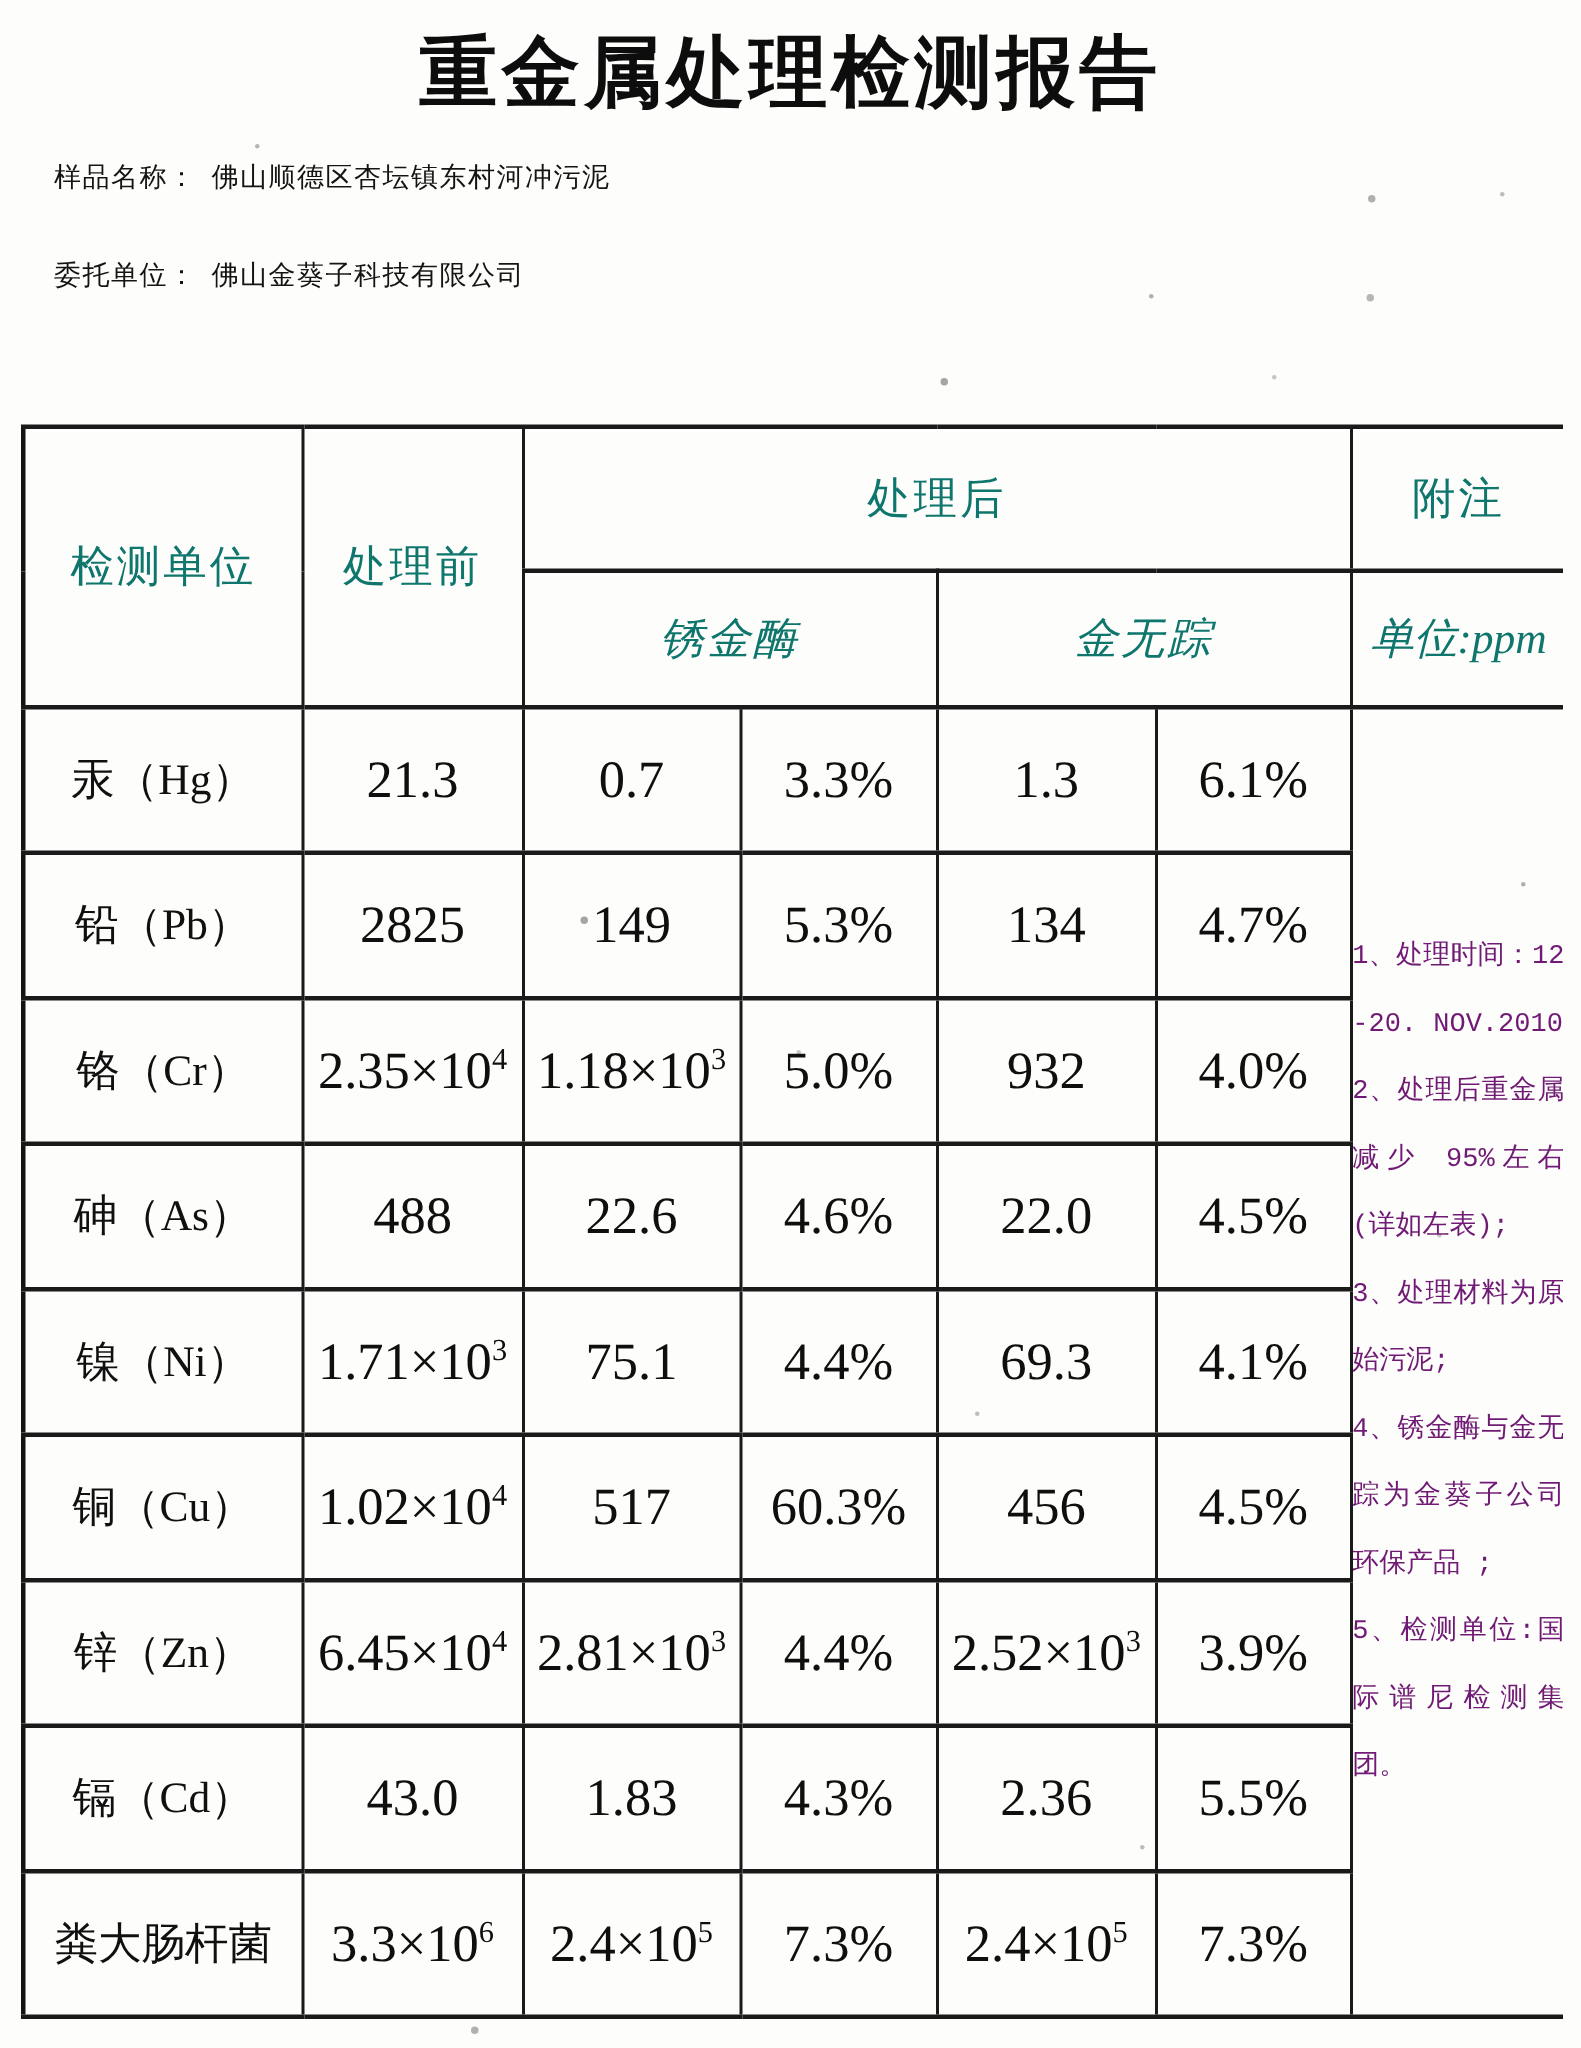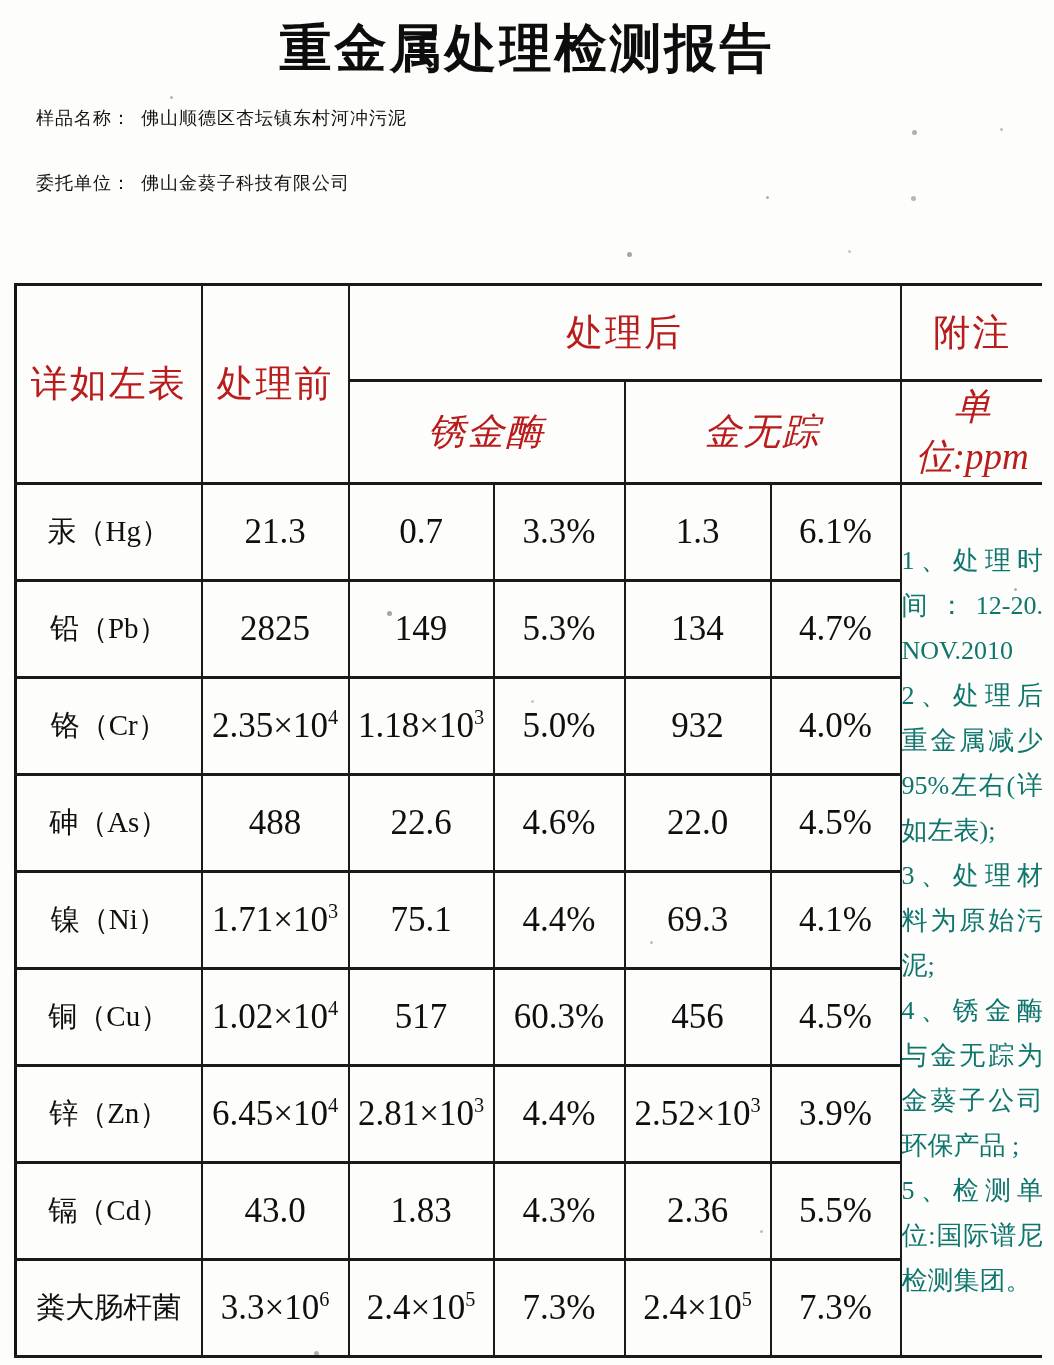--- a/index.html
+++ b/index.html
@@ -44,32 +44,33 @@
     border: 2px solid #1a1a1a;
     border-top-width: 3px; border-bottom-width: 3px;
     text-align: center; vertical-align: middle;
     padding: 0;
     overflow: hidden;
   }
   table.report { border: 3px solid #141414; }
   tr.h1 { height: 96px; }
   tr.h2 { height: 91px; font-style: italic; }
   tr.data { height: 97px; }
-  td.hdr { font-size: 37px; letter-spacing: 2px; color: #b91c1c; }
+  td.hdr { font-size: 29px; letter-spacing: 2px; color: #0f766e; }
   td.unit { text-align: left; padding-left: 8px; letter-spacing: 0; }
   td.item { font-size: 29px; letter-spacing: 0; color: #101010; }
   td.num  { font-size: 35px; color: #0f0f0f; }
   td.num sup { font-size: 0.58em; vertical-align: super; line-height: 0; }
   td.notes {
     vertical-align: top;
     text-align: justify;
     padding: 12px 6px 0 8px;
-    font-size: 26px; line-height: 45px;
+    font-size: 18px; line-height: 45px;
     word-break: break-all;
-    color: #0f766e;
+    color: #701a75;
+    font-family: Liberation Mono, monospace;
   }
   td.notes .note-item { text-align: justify; }
 
   
   .noise {
     position: absolute; top: 0; left: 0;
     width: 3px; height: 3px; border-radius: 50%;
     background: transparent;
     box-shadow:
       628px 253px 0 1px rgba(0,0,0,0.35),
@@ -111,21 +112,21 @@
       <col style="width:186px">
         <col style="width:147px">
         <col style="width:145px">
       <col style="width:131px">
         <col style="width:146px">
         <col style="width:130px">
       <col style="width:144px">
     </colgroup>
     <tbody>
         <tr class="h1">
-      <td class="hdr" rowspan="2">详如左表</td>
+      <td class="hdr" rowspan="2">检测单位</td>
       <td class="hdr" rowspan="2">处理前</td>
       <td class="hdr" colspan="4">处理后</td>
       <td class="hdr">附注</td>
     </tr>
     <tr class="h2">
       <td class="hdr" colspan="2">锈金酶</td>
       <td class="hdr" colspan="2">金无踪</td>
       <td class="hdr unit">单位:ppm</td>
     </tr>
 

